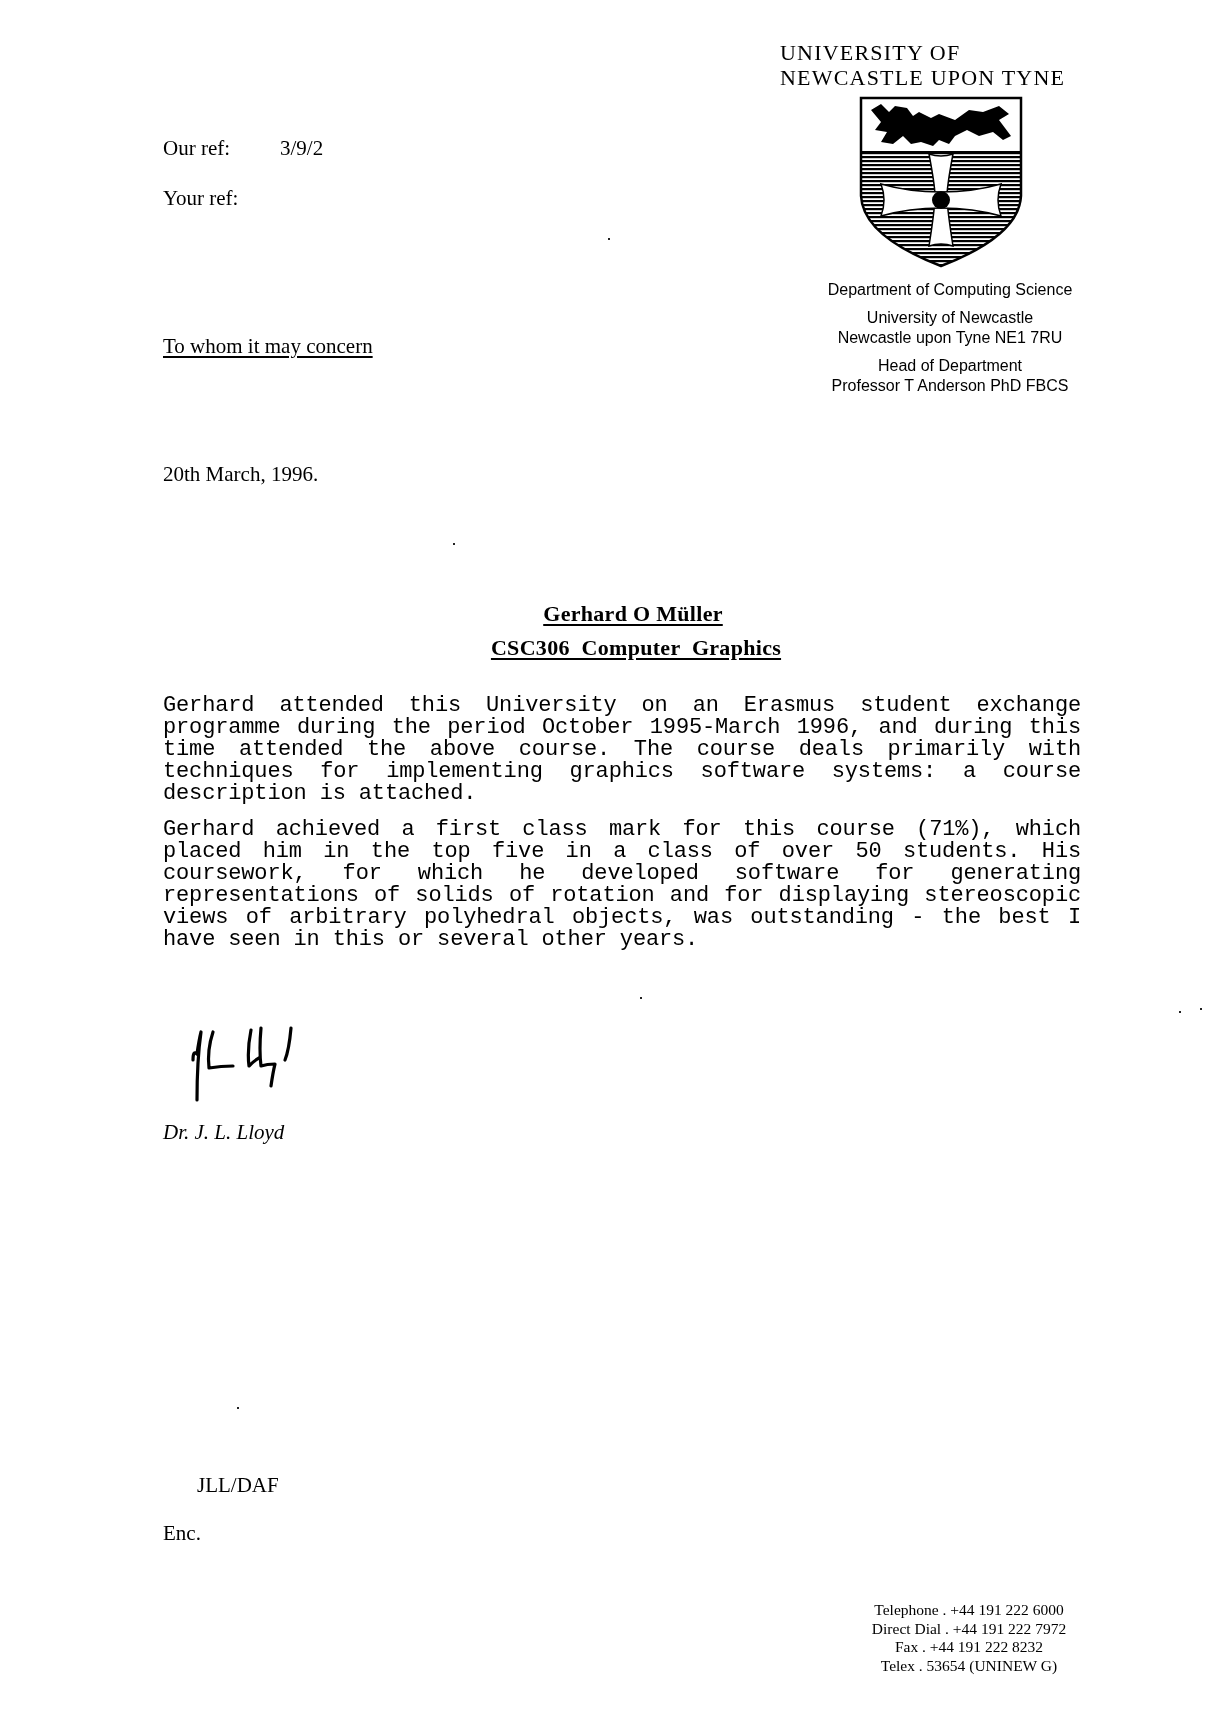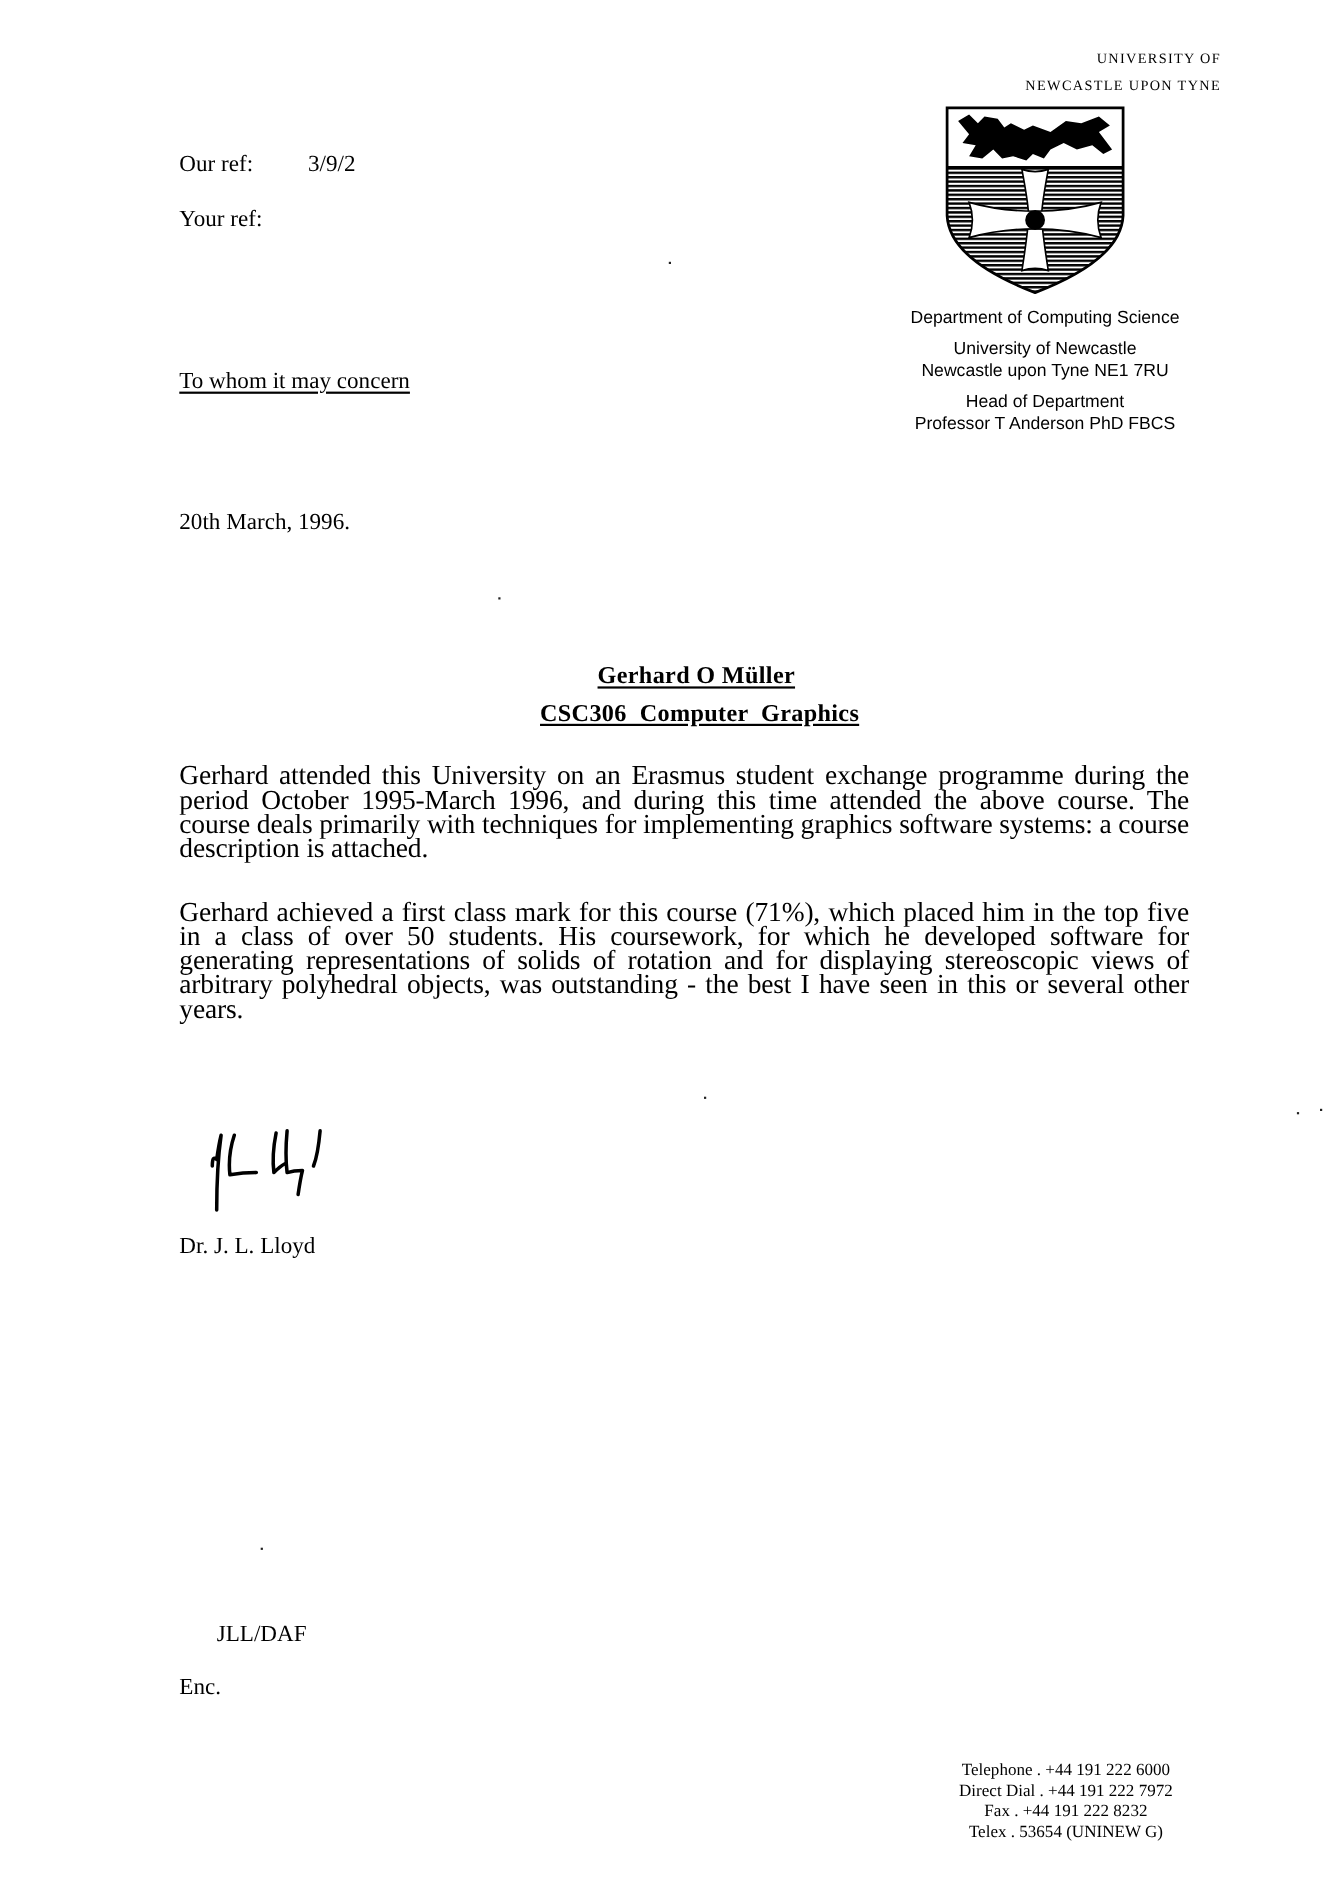--- a/index.html
+++ b/index.html
@@ -13,23 +13,23 @@
       position: relative;
       overflow: hidden;
       color: #000000;
       font-family: "Liberation Serif", serif;
     }
     .abs { position: absolute; }
 
     
     .uni-name {
       left: 780px; top: 40px; width: 330px;
-      text-align: right;
+      text-align: left;
       font-family: "Liberation Serif", serif;
-      font-size: 13px;
+      font-size: 22px;
       letter-spacing: 1.2px;
       line-height: 25px;
     }
     .crest {
       left: 859px; top: 96px; width: 164px; height: 172px;
     }
     .dept-block {
       left: 770px; top: 280px; width: 360px;
       text-align: center;
       font-family: "Liberation Sans", sans-serif;
@@ -67,35 +67,37 @@
       text-decoration: underline;
       text-underline-offset: 3px;
       letter-spacing: 0.3px;
     }
     .title-name { top: 601px; left: 25px; }
     .title-course { top: 635px; left: 28px; word-spacing: 6px; }
 
     
     .para {
       left: 163px; width: 918px;
-      font-size: 25px;
+      font-size: 22px;
       line-height: 22px;
       text-align: justify;
       letter-spacing: -0.15px;
+      font-family: Liberation Mono, monospace;
     }
     .para1 { top: 695px; }
     .para2 { top: 819px; }
 
     
     .signature {
       left: 185px; top: 1020px; width: 160px; height: 90px;
     }
     .signer {
       left: 163px; top: 1120px;
       font-size: 21px;
+      font-style: italic;
     }
 
     .initials { left: 163px; top: 1473px; font-size: 21px; margin-left: 34px; }
     .enc { left: 163px; top: 1521px; font-size: 21px; }
 
     .contact {
       left: 804px; top: 1601px; width: 330px;
       text-align: center;
       font-size: 15.5px;
       line-height: 18.5px;

